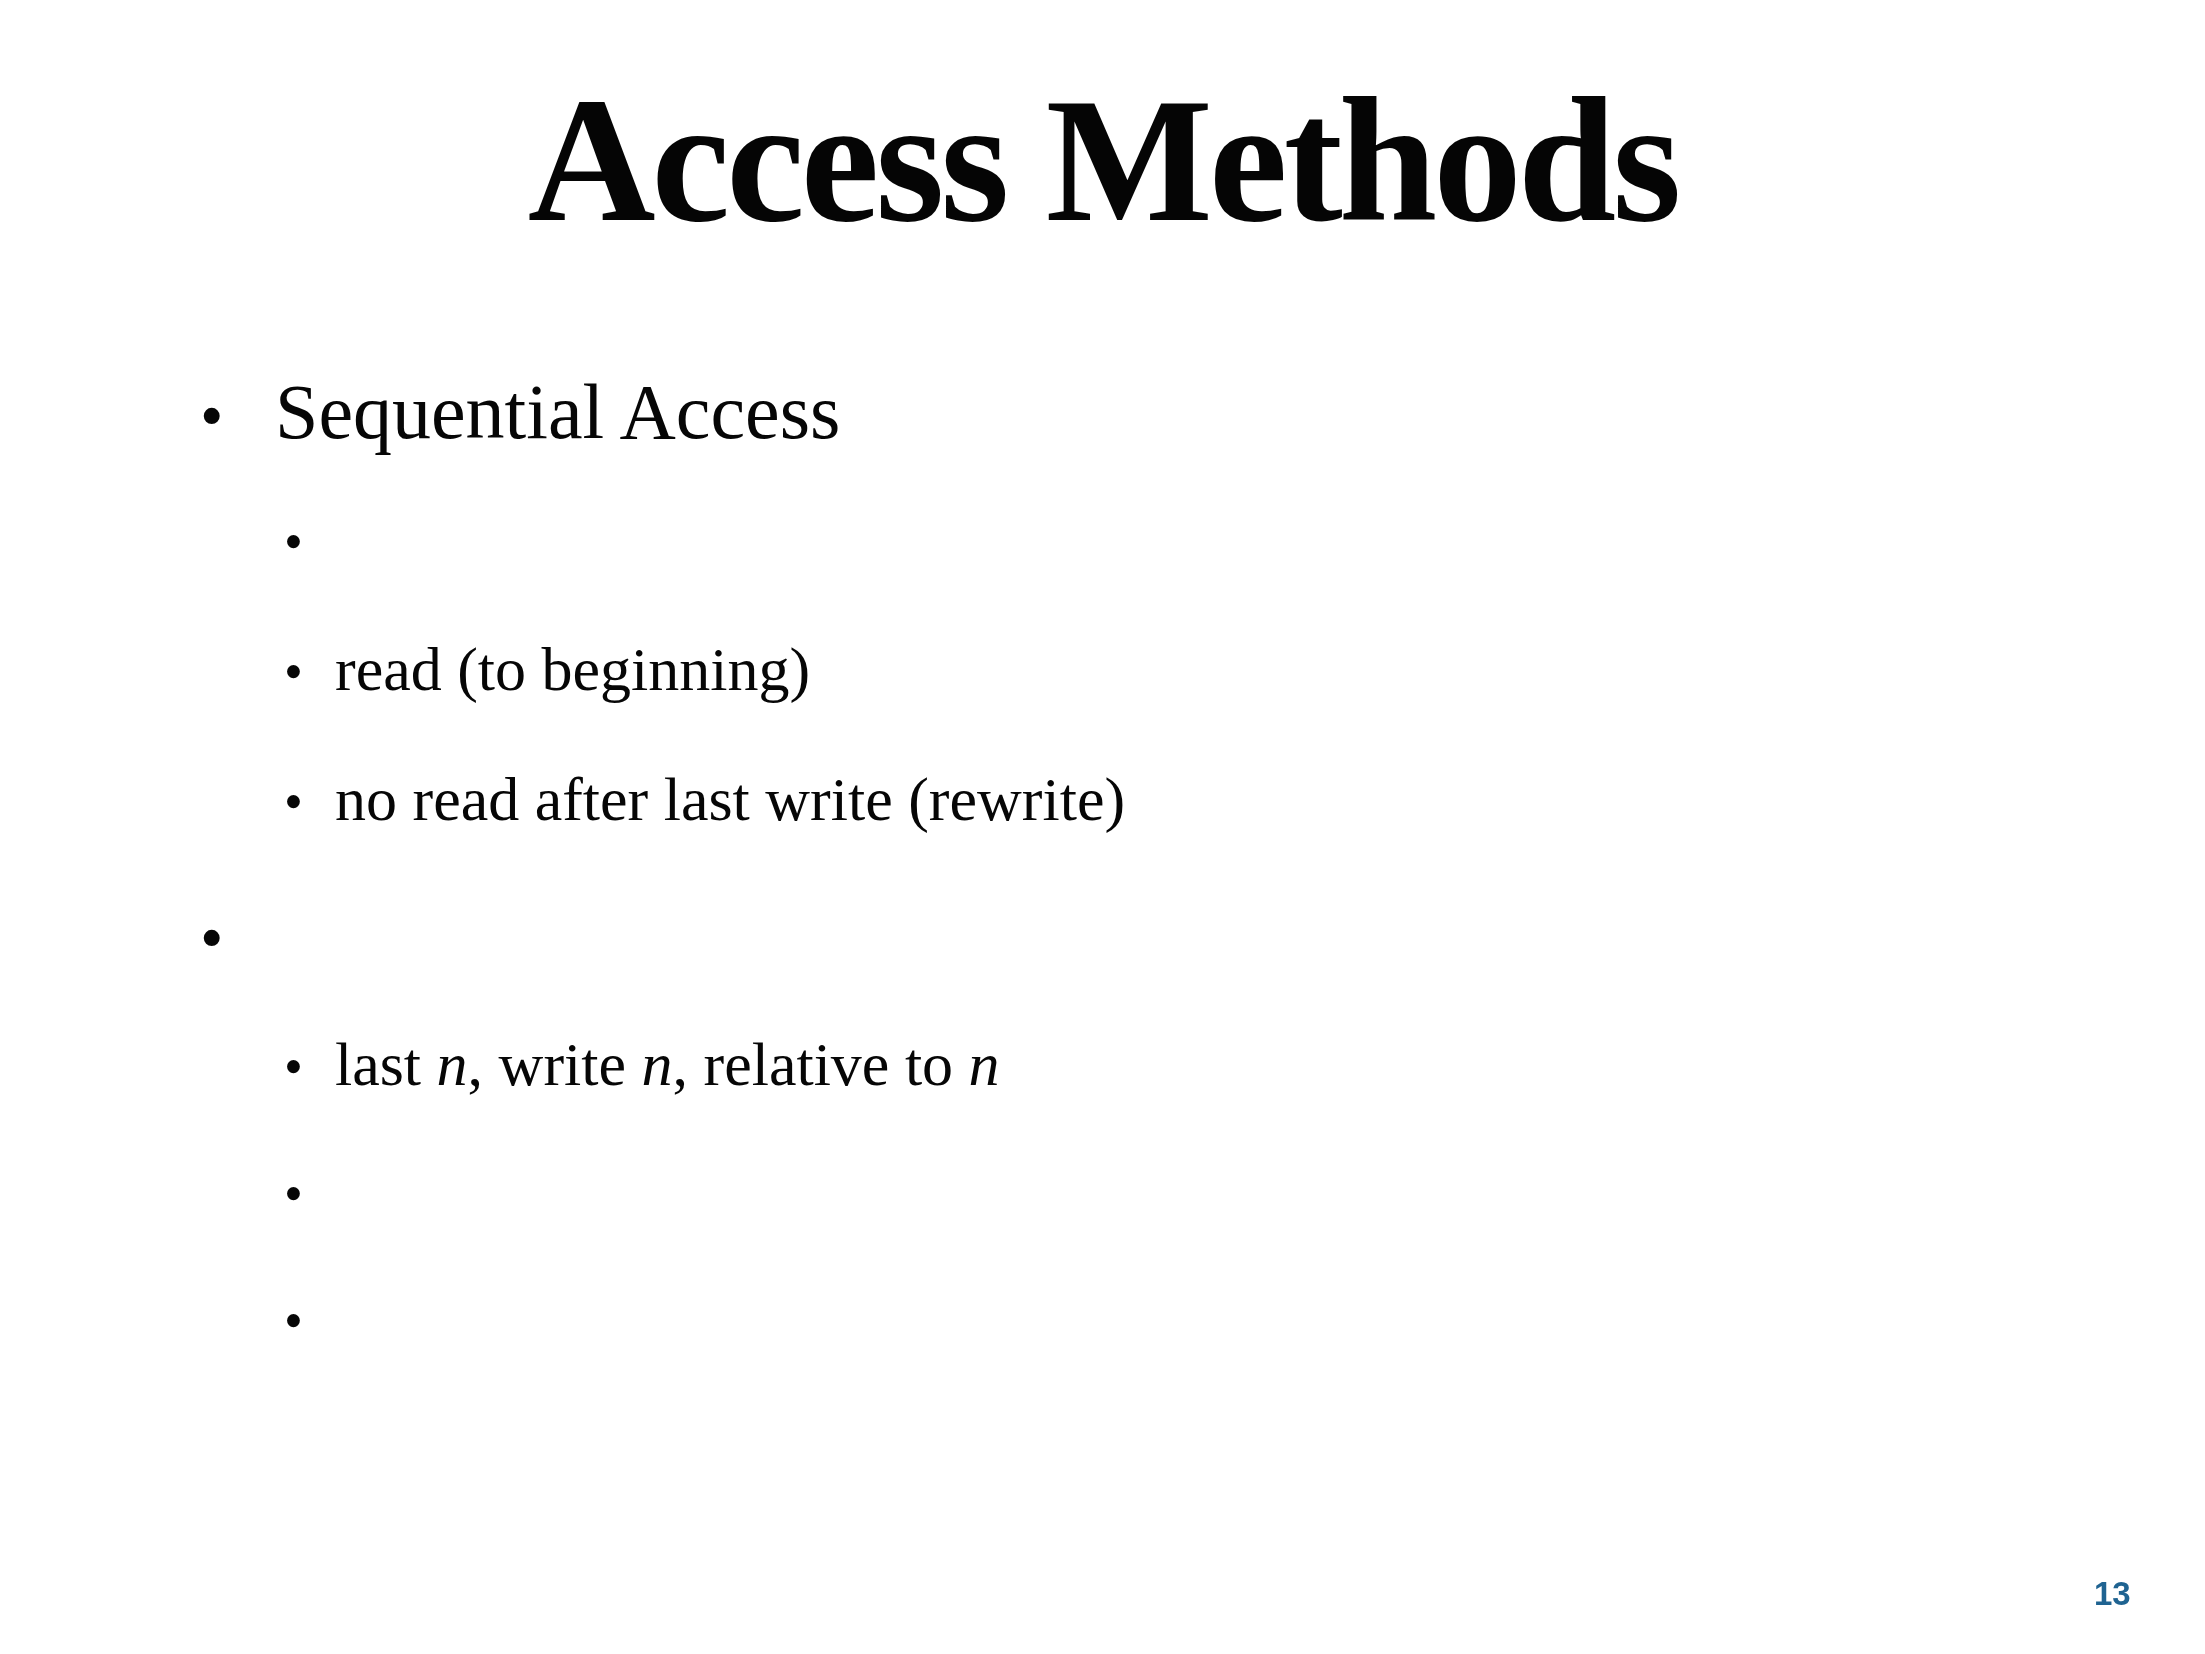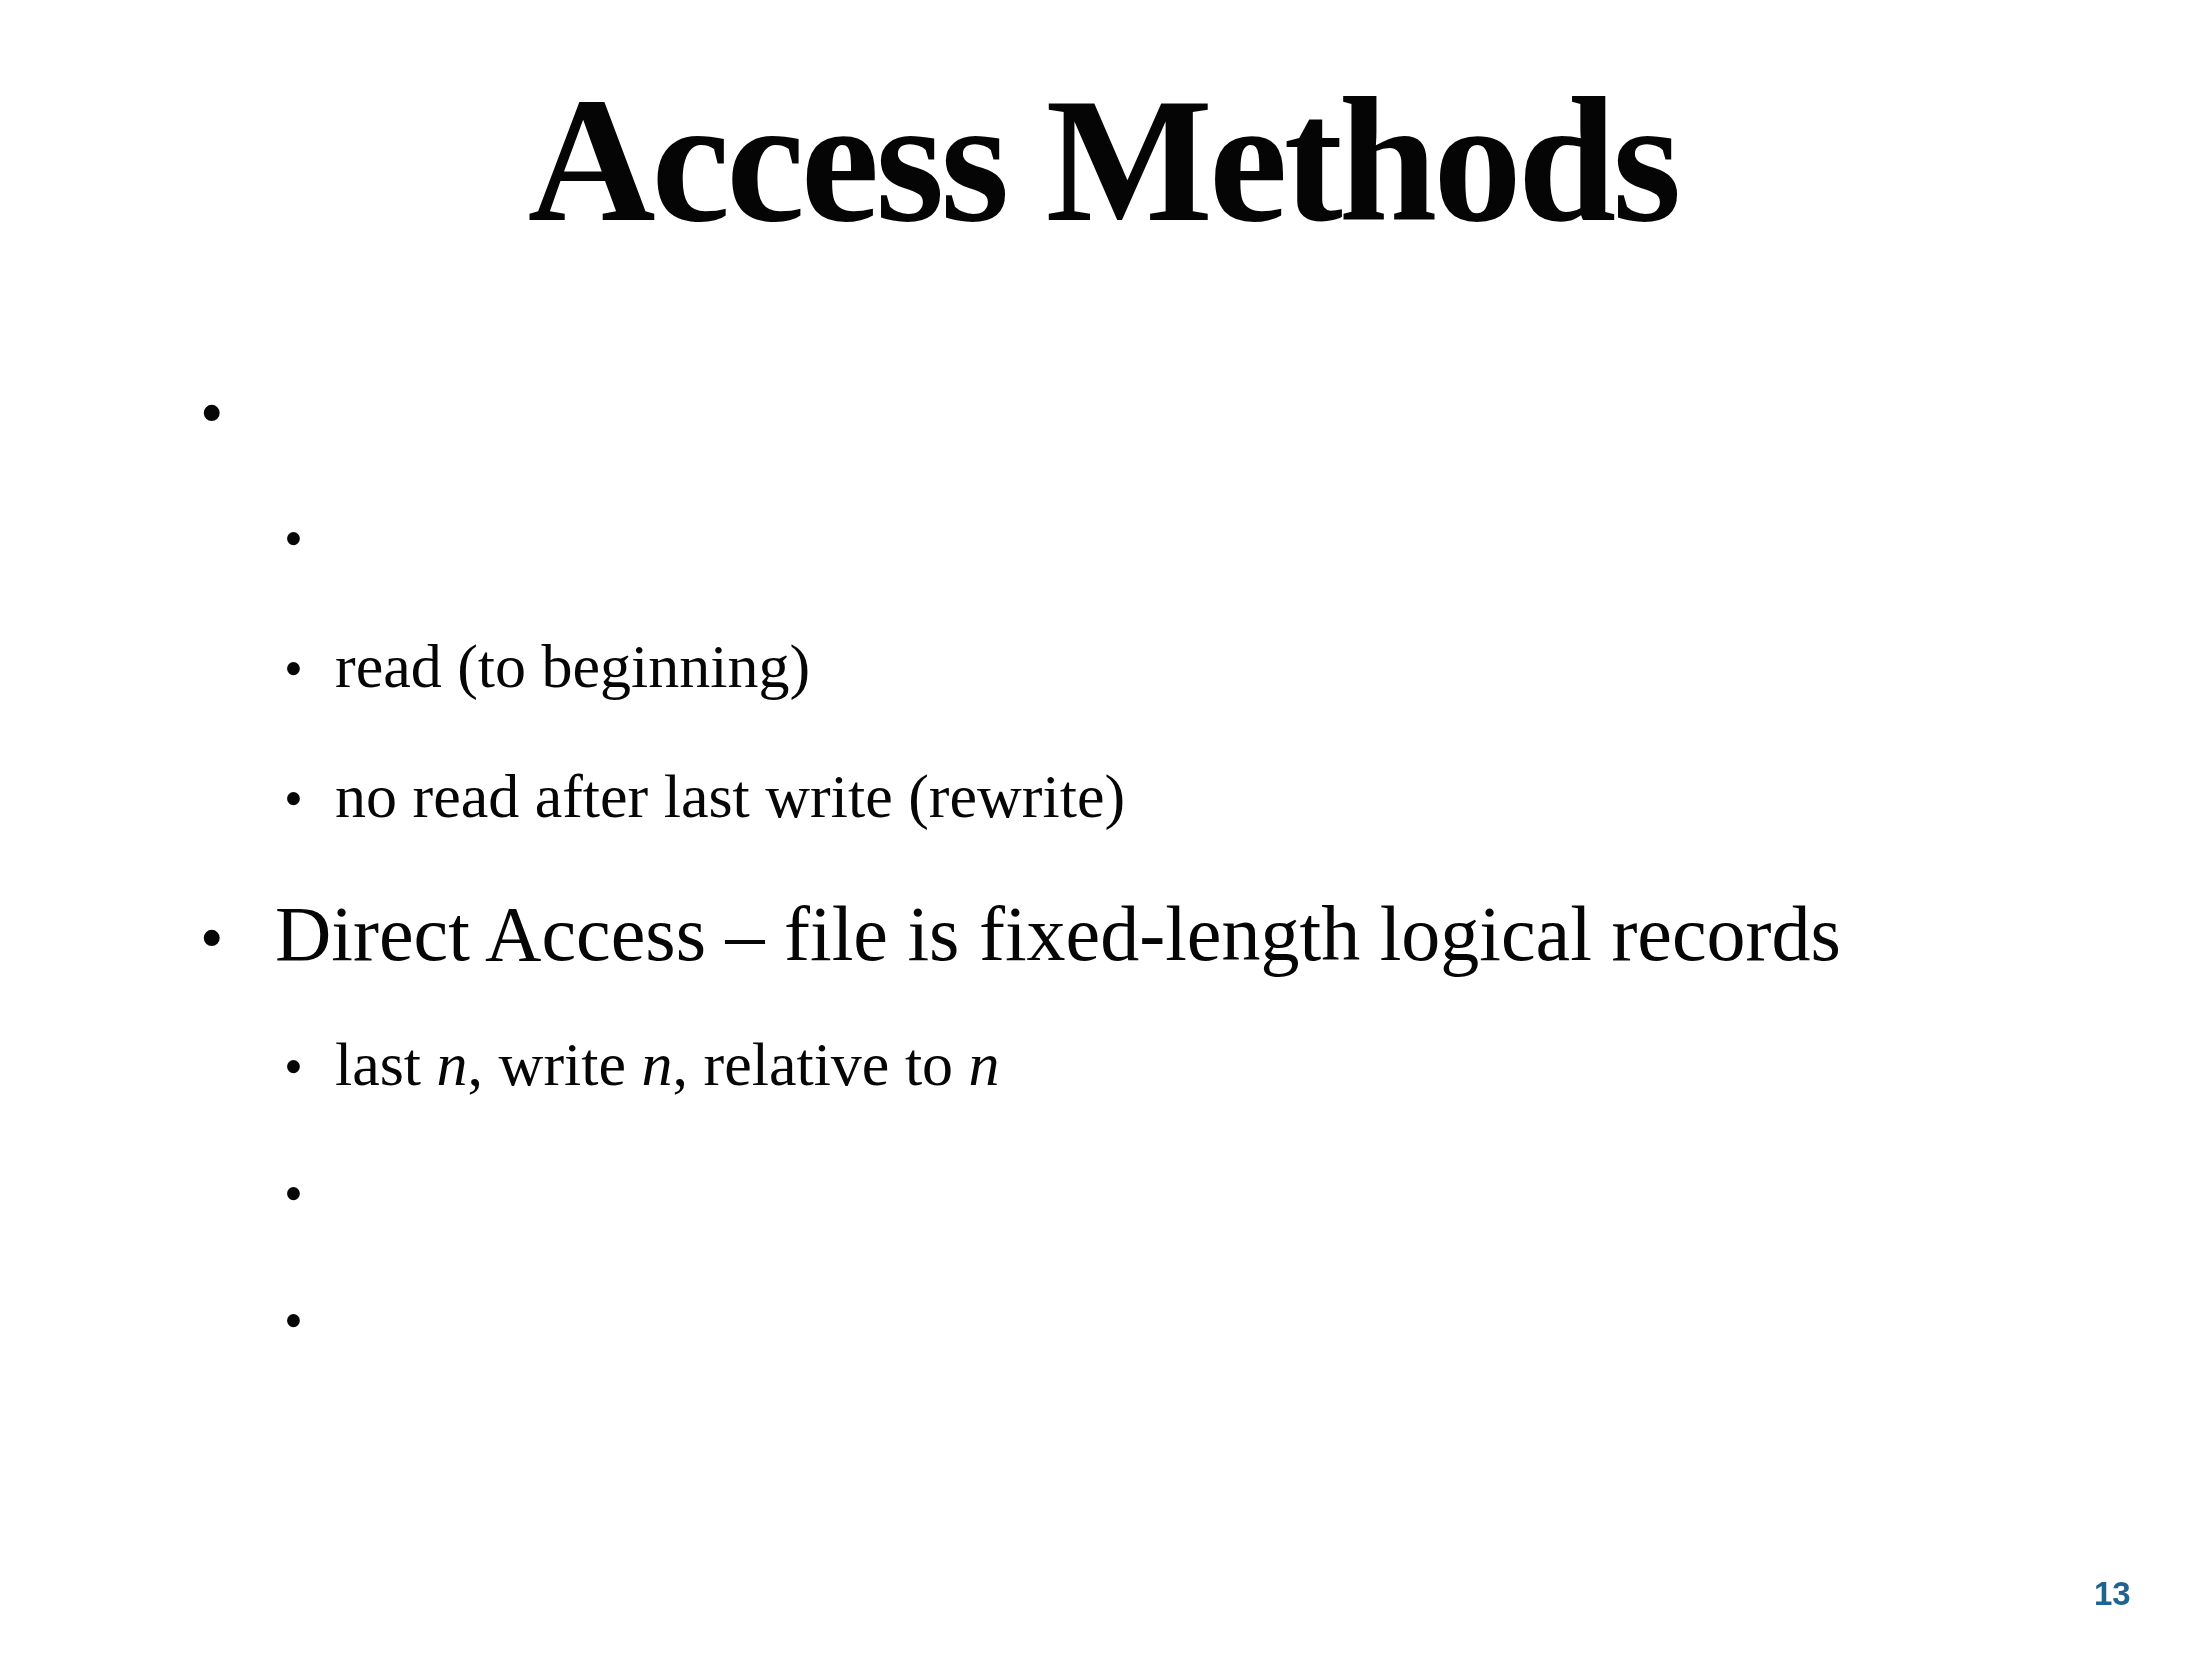--- a/index.html
+++ b/index.html
@@ -72,35 +72,35 @@
 </style>
 </head>
 <body style="background: rgb(255, 255, 255);">
 
 <div class="slide">
   <div class="slide-title">Access Methods</div>
 
   <div class="bullet-list">
       <div class="row l1">
         <span class="marker">•</span>
+        <span class="btext"><span>Sequential Access</span></span>
       </div>
       <div class="row l2">
         <span class="marker">•</span>
       </div>
       <div class="row l2">
         <span class="marker">•</span>
         <span class="btext"><span>read (to beginning)</span></span>
       </div>
       <div class="row l2">
         <span class="marker">•</span>
         <span class="btext"><span>no read after last write (rewrite)</span></span>
       </div>
       <div class="row l1">
         <span class="marker">•</span>
-        <span class="btext"><span>Direct Access – file is fixed-length logical records</span></span>
       </div>
       <div class="row l2">
         <span class="marker">•</span>
         <span class="btext"><span>last </span><span class="it">n</span><span>, write </span><span class="it">n</span><span>, relative to </span><span class="it">n</span></span>
       </div>
       <div class="row l2">
         <span class="marker">•</span>
       </div>
       <div class="row l2">
         <span class="marker">•</span>

